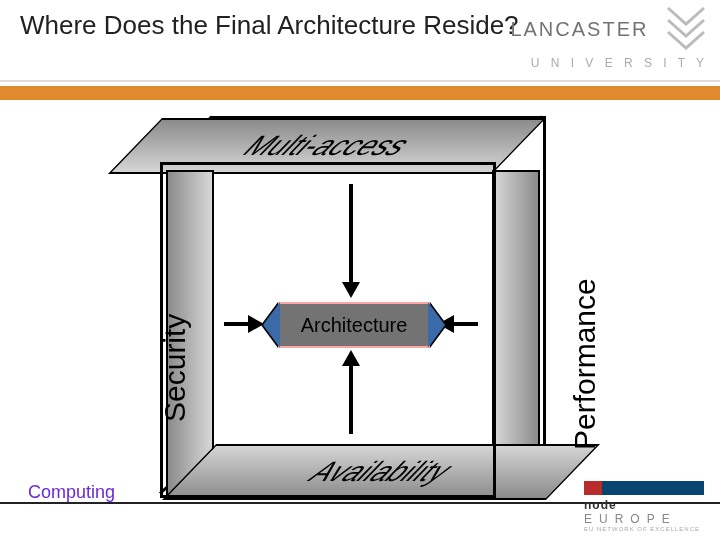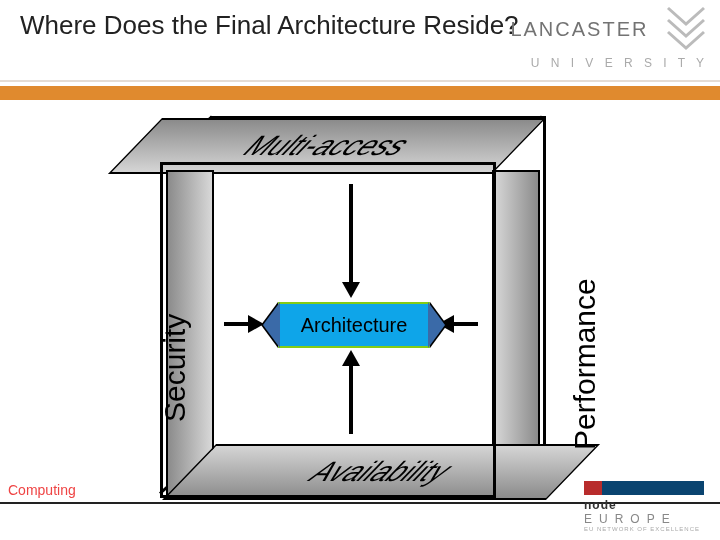--- a/index.html
+++ b/index.html
@@ -5,21 +5,21 @@
   html,body{margin:0;padding:0;width:720px;height:540px;font-family:Arial,Helvetica,sans-serif;background:#fff;overflow:hidden}
   .slide{position:relative;width:720px;height:540px}
   .title{position:absolute;left:20px;top:10px;font-size:26px;color:#222;line-height:1.2}
   .logo-box{position:absolute;right:12px;top:6px;width:280px;text-align:right}
   .logo-text{font-size:20px;letter-spacing:2px;color:#444}
   .logo-text .bold{font-weight:400;color:#737373}
   .logo-sub{font-size:12px;letter-spacing:4px;color:#aaa;margin-top:-2px}
   .logo-icon{display:inline-block;vertical-align:middle;margin-left:8px}
   .bar-thin{position:absolute;left:0;top:80px;width:720px;height:2px;background:#e4dcd4}
   .bar-orange{position:absolute;left:0;top:86px;width:720px;height:14px;background:#e08a2e}
-  .computing{position:absolute;left:8px;top:482px;font-size:14px;color:#ef4444}
+  .computing{position:absolute;left:28px;top:482px;font-size:18px;color:#6d28d9}
   .foot-line{position:absolute;left:0;top:502px;width:720px;height:2px;background:#222}
   .node-logo{position:absolute;right:16px;bottom:8px;width:120px}
   .node-bar{height:14px;background:linear-gradient(90deg,#b82c2c 0%,#b82c2c 15%,#0a4470 15%,#0a4470 100%);margin-bottom:3px}
   .node-txt{font-size:12px;font-weight:700;color:#333;letter-spacing:1px}
   .node-txt .eur{font-weight:400;color:#888;letter-spacing:7px}
   .node-sub{font-size:6px;letter-spacing:1px;color:#aaa}
 
   .diagram{position:absolute;left:130px;top:112px;width:440px;height:420px}
 
   
@@ -35,21 +35,21 @@
   .face-top{left:32px;top:6px;width:380px;height:52px;background:linear-gradient(180deg,#8b8b8b,#d5d5d5);transform:skewX(-44deg);transform-origin:top left;text-align:center;font-size:28px;line-height:52px}
   .face-left{left:36px;top:58px;width:44px;height:326px;background:linear-gradient(90deg,#8b8b8b,#d8d8d8)}
   .face-right{left:362px;top:58px;width:44px;height:326px;background:linear-gradient(270deg,#8b8b8b,#d8d8d8)}
   .face-bot{left:32px;top:332px;width:380px;height:52px;background:linear-gradient(0deg,#8b8b8b,#d5d5d5);transform:skewX(-44deg);transform-origin:bottom left;text-align:center;font-size:28px;line-height:52px}
 
   .vlabel{position:absolute;font-size:30px}
   .vlabel.left{left:28px;top:310px;transform:rotate(-90deg);transform-origin:left top}
   .vlabel.right{left:438px;top:338px;transform:rotate(-90deg);transform-origin:left top}
 
   
-  .hex{position:absolute;left:148px;top:190px;width:148px;height:42px;background:#0ea5e9;border:2px solid #84cc16;text-align:center;line-height:42px;font-size:20px;color:#000}
+  .hex{position:absolute;left:148px;top:190px;width:148px;height:42px;background:#737373;border:2px solid #fca5a5;text-align:center;line-height:42px;font-size:20px;color:#000}
   .hex:before,.hex:after{content:"";position:absolute;top:-2px;width:0;height:0;border-top:23px solid transparent;border-bottom:23px solid transparent}
   .hex:before{left:-17px;border-right:17px solid #3a6aa8;filter:drop-shadow(-2px 0 0 #000)}
   .hex:after{right:-17px;border-left:17px solid #3a6aa8;filter:drop-shadow(2px 0 0 #000)}
 
   
   .arrow{position:absolute;background:#000}
   .arr-v{width:4px}
   .arr-h{height:4px}
   .head{position:absolute;width:0;height:0}
   .head.down{border-left:9px solid transparent;border-right:9px solid transparent;border-top:16px solid #000}

